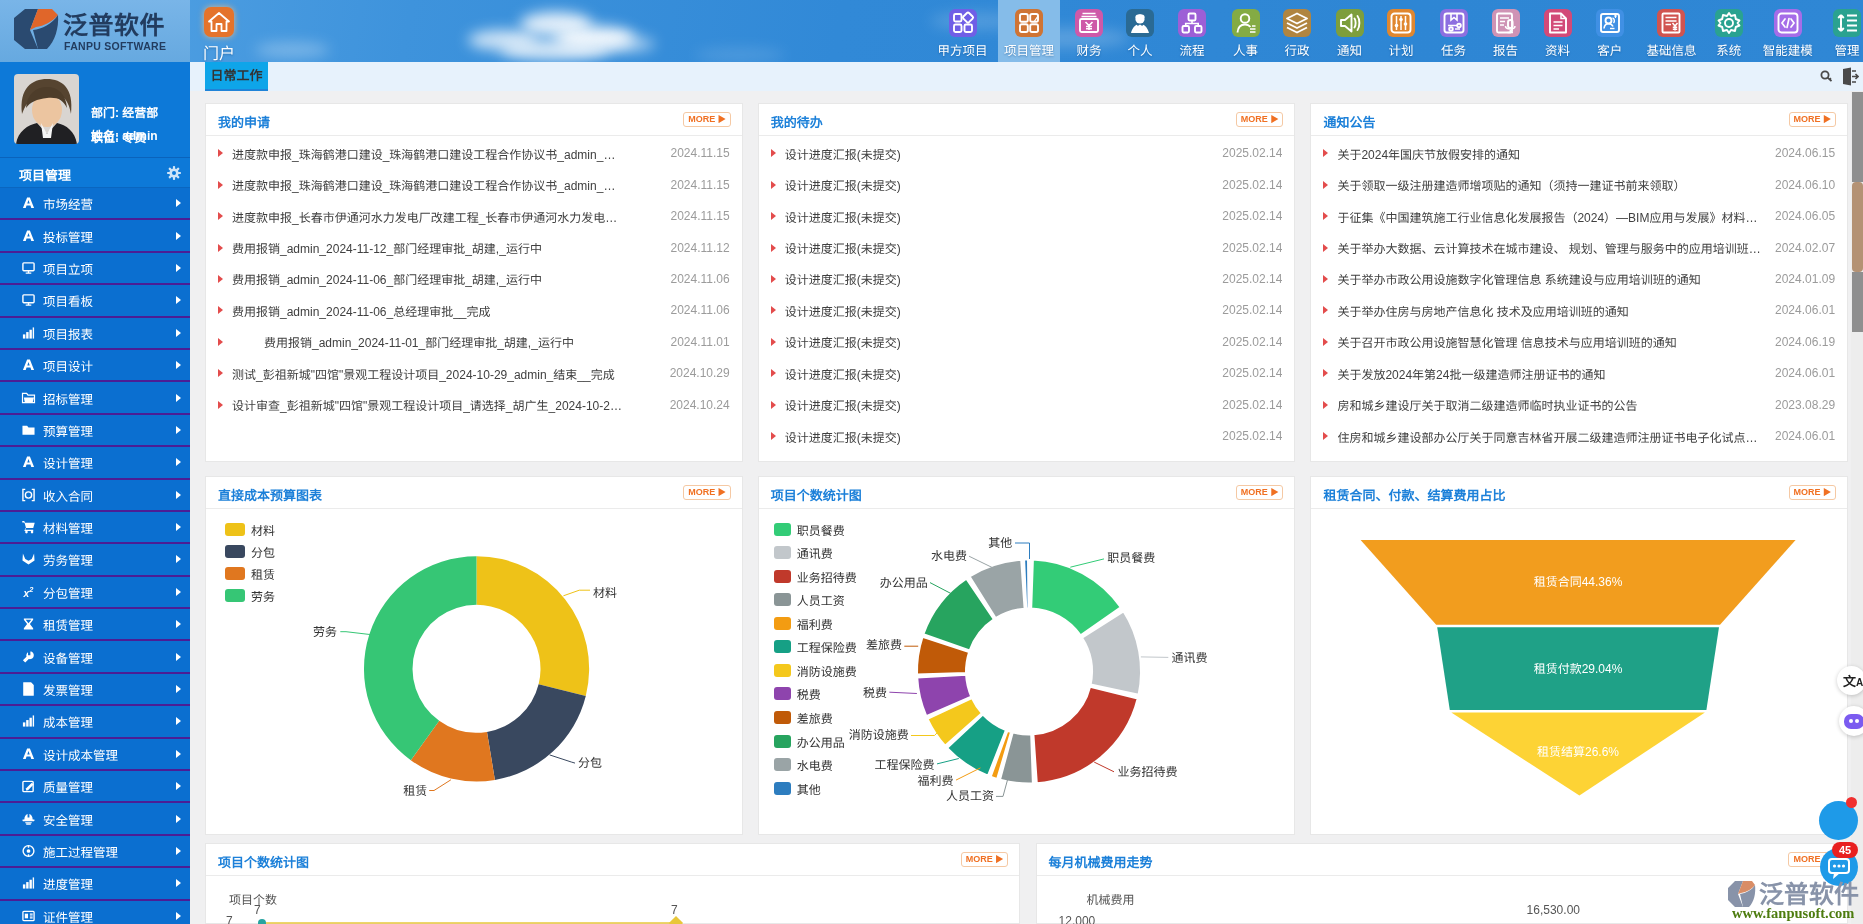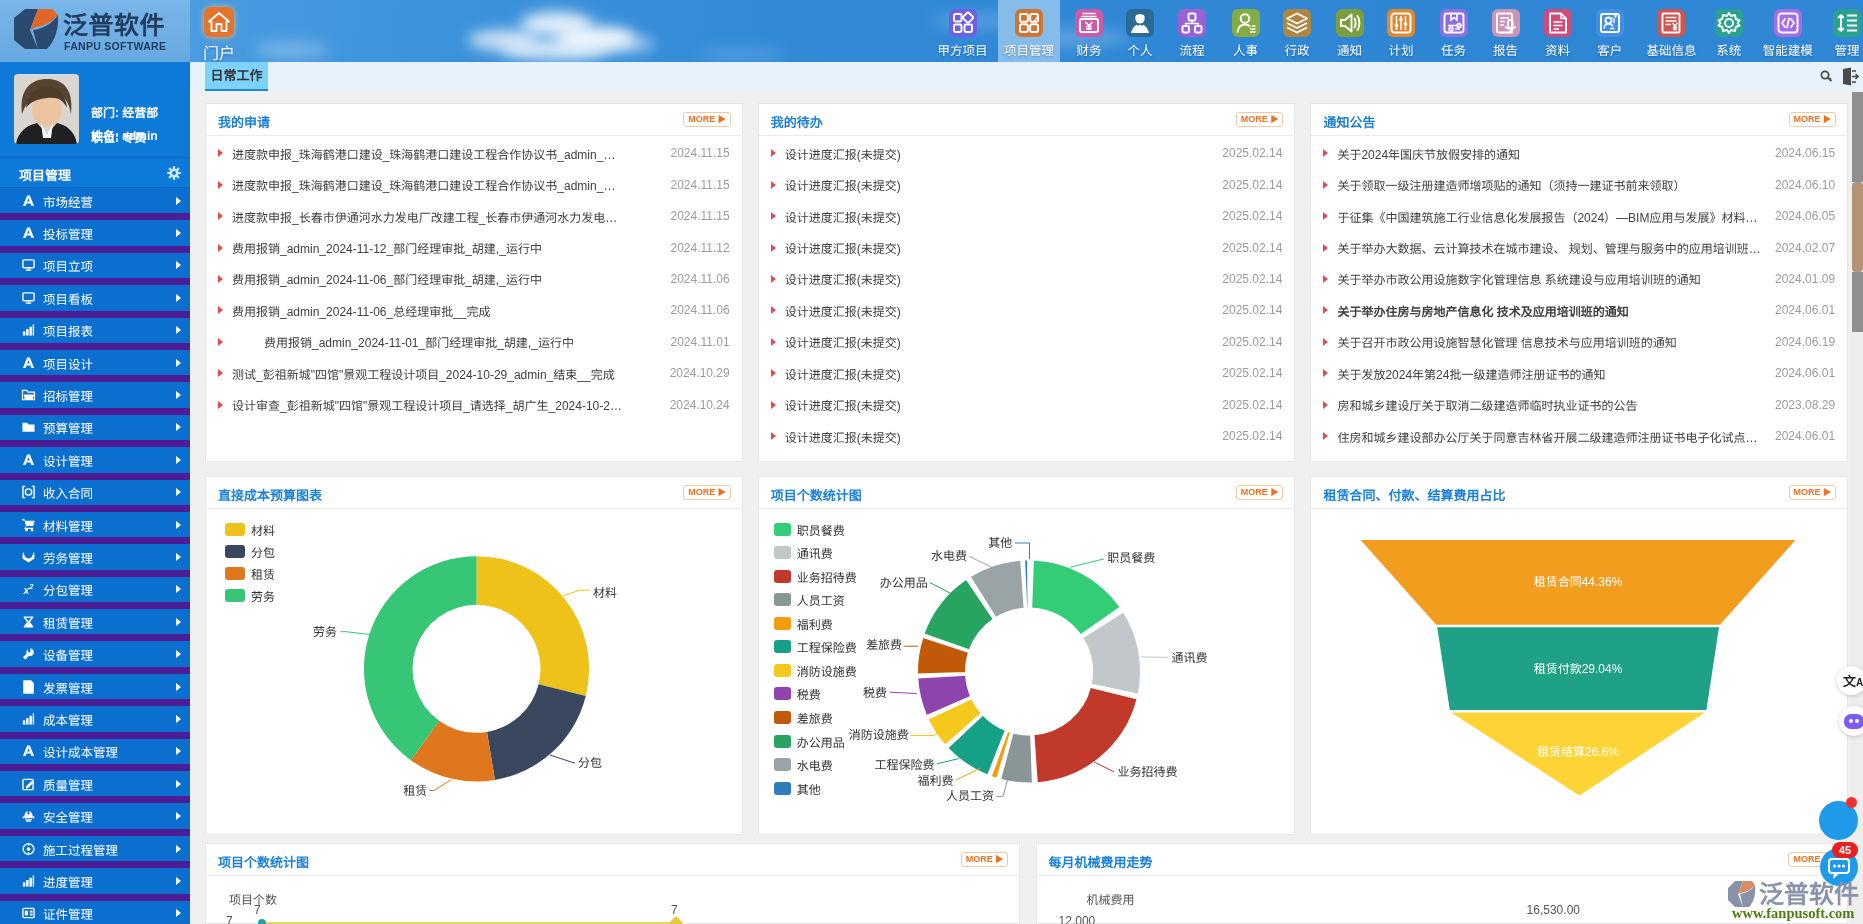--- a/index.html
+++ b/index.html
@@ -12,30 +12,30 @@
 .cloud{position:absolute;background:#fff;border-radius:50%;filter:blur(7px);}
 #portal{position:absolute;left:204px;top:7px;width:30px;height:30px;border-radius:7px;background:#e4732b;box-shadow:0 0 6px rgba(255,190,120,.8);}
 #portal-label{position:absolute;left:196px;top:40px;width:46px;text-align:center;color:#fff;font-size:16px;text-shadow:0 1px 2px rgba(0,60,120,.5);}
 .nav-item{position:absolute;top:0;height:62px;text-align:center;color:#fff;}
 .nav-item .ic{position:absolute;top:9px;left:50%;margin-left:-14px;width:28px;height:28px;border-radius:6px;}
 .nav-item .lb{position:absolute;top:40px;width:100%;font-size:12.5px;color:#fff;text-shadow:0 1px 2px rgba(0,60,120,.45);white-space:nowrap;}
 .nav-item.active{background:#85bce9;}
 .nav-item .ic svg{position:absolute;left:0;top:0;}
 
 #tabstrip{position:absolute;left:190px;top:62px;width:1673px;height:29px;background:#e7f2fc;}
-#tab-act{position:absolute;left:15px;top:0;width:63px;height:29px;background:#7dd3fc;border-bottom:2px solid #1f83d8;color:#333;font-weight:bold;font-size:13px;text-align:center;line-height:27px;}
+#tab-act{position:absolute;left:15px;top:0;width:63px;height:29px;background:#0ea5e9;border-bottom:2px solid #1f83d8;color:#333;font-weight:bold;font-size:13px;text-align:center;line-height:27px;}
 
 #sidebar{position:absolute;left:0;top:62px;width:190px;height:862px;background:#0b6fd0;}
 #userbox{position:absolute;left:0;top:0;width:190px;height:95px;background:#0d79d8;}
 #avatar{position:absolute;left:14px;top:12px;width:65px;height:70px;border-radius:4px;overflow:hidden;}
 .uinfo{position:absolute;left:91px;color:#fff;font-size:12px;font-weight:bold;white-space:nowrap;}
 #secthead{position:absolute;left:0;top:95px;width:190px;height:31px;background:#0d79d8;border-top:1px solid #0a63bc;border-bottom:1px solid #0a66c0;}
 #secthead .t{position:absolute;left:19px;top:7px;color:#fff;font-weight:bold;font-size:13px;}
 #menu{position:absolute;left:0;top:126px;width:190px;}
-.mi{position:relative;width:190px;height:32.4px;border-bottom:7px solid #4c1d95;color:#fff;}
+.mi{position:relative;width:190px;height:32.4px;border-bottom:2px solid #4c1d95;color:#fff;}
 .mi .mic{position:absolute;left:21px;top:50%;transform:translateY(-50%) scale(0.93);width:15px;height:15px;display:flex;align-items:center;justify-content:center;font-weight:bold;font-size:12px;color:#fff;}
 .mi .mt{position:absolute;left:43px;top:50%;transform:translateY(-50%);font-size:12.5px;white-space:nowrap;}
 .mi .ar{position:absolute;right:9px;top:50%;margin-top:-4px;width:0;height:0;border-left:5px solid #fff;border-top:4px solid transparent;border-bottom:4px solid transparent;}
 
 .panel{position:absolute;background:#fff;border:1px solid #e7e7e7;}
 .ptitle{position:absolute;left:12px;top:8px;font-size:13px;font-weight:bold;color:#1c80d9;white-space:nowrap;}
 .phr{position:absolute;left:0;right:0;top:31px;border-top:1px solid #ebebeb;}
 .more{position:absolute;right:11px;top:8px;height:15px;line-height:13px;border:1px solid #f5c9a4;border-radius:3px;background:#fff;color:#f07022;font-size:9px;font-weight:bold;padding:0 4px;}
 .more b{font-size:8px;}
 ul.plist{position:absolute;left:12px;right:12px;top:33.5px;list-style:none;}
@@ -726,21 +726,21 @@
           <span class="tx" style="max-width:427px;">关于举办大数据、云计算技术在城市建设、 规划、管理与服务中的应用培训班的通知</span>
           <span class="dt">2024.02.07</span>
         </li>
         <li>
           <span class="bu"></span>
           <span class="tx" style="max-width:427px;">关于举办市政公用设施数字化管理信息 系统建设与应用培训班的通知</span>
           <span class="dt">2024.01.09</span>
         </li>
         <li>
           <span class="bu"></span>
-          <span class="tx" style="max-width:427px;font-weight:bold;">关于举办住房与房地产信息化 技术及应用培训班的通知</span>
+          <span class="tx" style="max-width:427px;">关于举办住房与房地产信息化 技术及应用培训班的通知</span>
           <span class="dt">2024.06.01</span>
         </li>
         <li>
           <span class="bu"></span>
           <span class="tx" style="max-width:427px;">关于召开市政公用设施智慧化管理 信息技术与应用培训班的通知</span>
           <span class="dt">2024.06.19</span>
         </li>
         <li>
           <span class="bu"></span>
           <span class="tx" style="max-width:427px;">关于发放2024年第24批一级建造师注册证书的通知</span>

